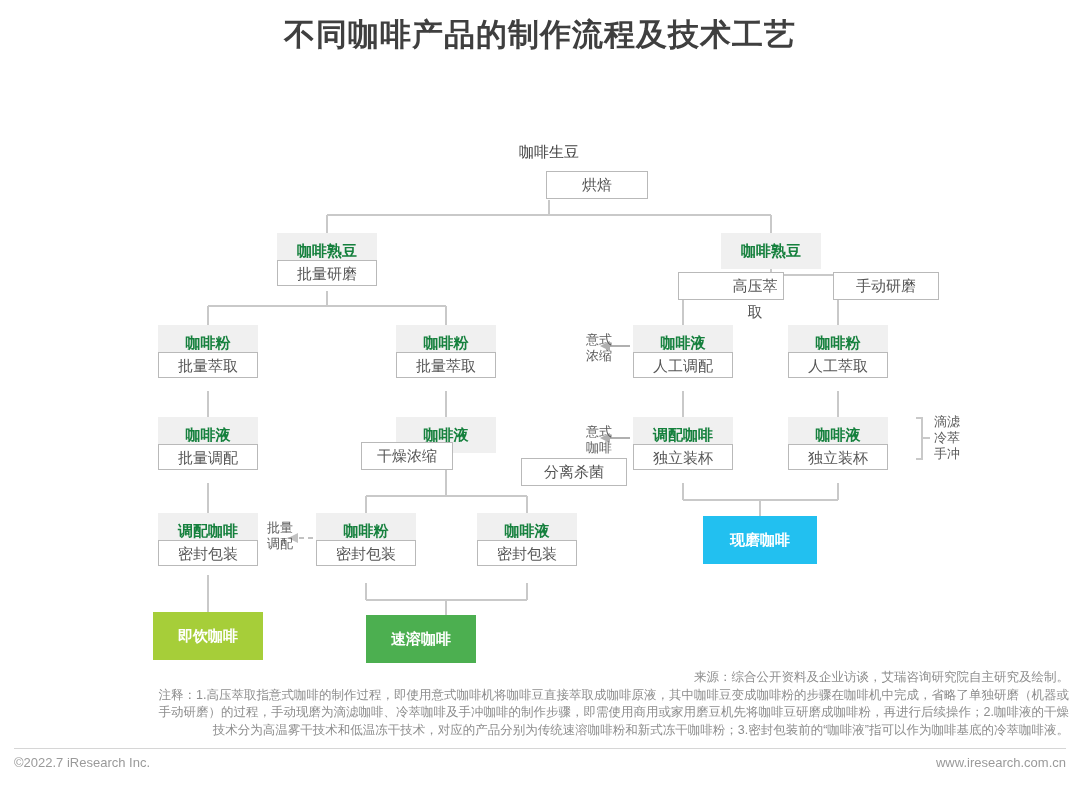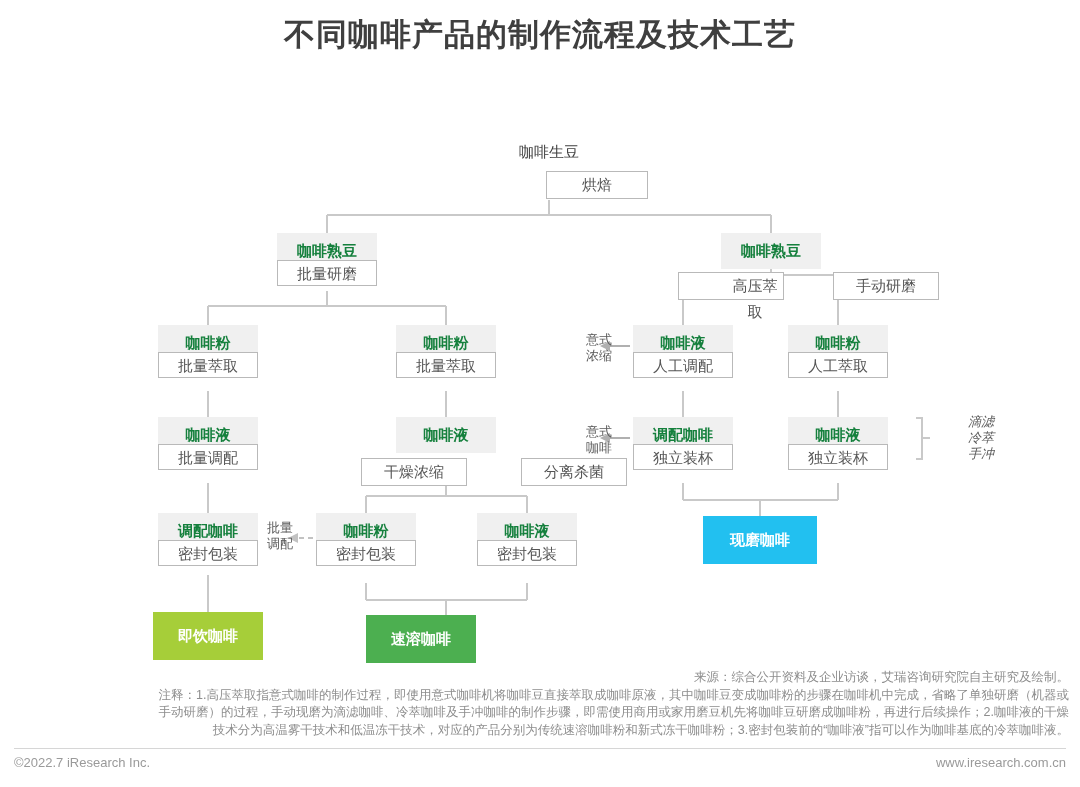--- a/index.html
+++ b/index.html
@@ -95,21 +95,21 @@
   }
 
   
   .sidelabel {
     position: absolute;
     font-size: 13px;
     color: #5a5a5a;
     line-height: 16px;
     text-align: center;
   }
-  .sidelabel.right-al { text-align: right; font-style: italic; }
+  .sidelabel.right-al { text-align: left; }
 
   
   .product {
     position: absolute;
     color: #ffffff;
     font-weight: bold;
     font-size: 15px;
     text-align: center;
     line-height: 48px;
     height: 48px;
@@ -255,21 +255,21 @@
   <div class="sidelabel" style="left:576px; top:332px; width:46px; white-space:pre;">意式
 浓缩</div>
 
   <div class="node" style="left:158px; top:417px; width:100px;">
     <div class="head">咖啡液</div>
     <div class="sub">批量调配</div>
   </div>
   <div class="node nohead" style="left:396px; top:417px; width:100px;">
     <div class="head">咖啡液</div>
   </div>
-  <div class="plainbox" style="left:313px; top:458px; width:106px;">干燥浓缩</div>
+  <div class="plainbox" style="left:313px; top:442px; width:92px;">干燥浓缩</div>
   <div class="plainbox" style="left:473px; top:458px; width:106px;">分离杀菌</div>
 
   <div class="node" style="left:633px; top:417px; width:100px;">
     <div class="head">调配咖啡</div>
     <div class="sub">独立装杯</div>
   </div>
   <div class="node" style="left:788px; top:417px; width:100px;">
     <div class="head">咖啡液</div>
     <div class="sub">独立装杯</div>
   </div>

